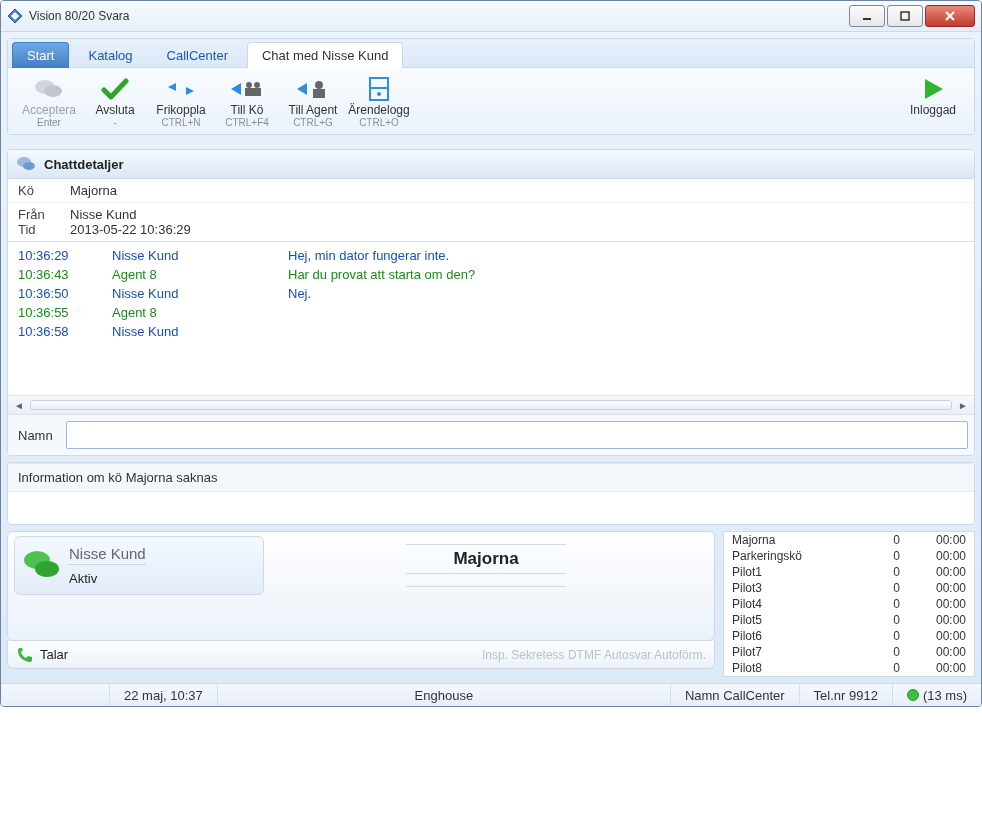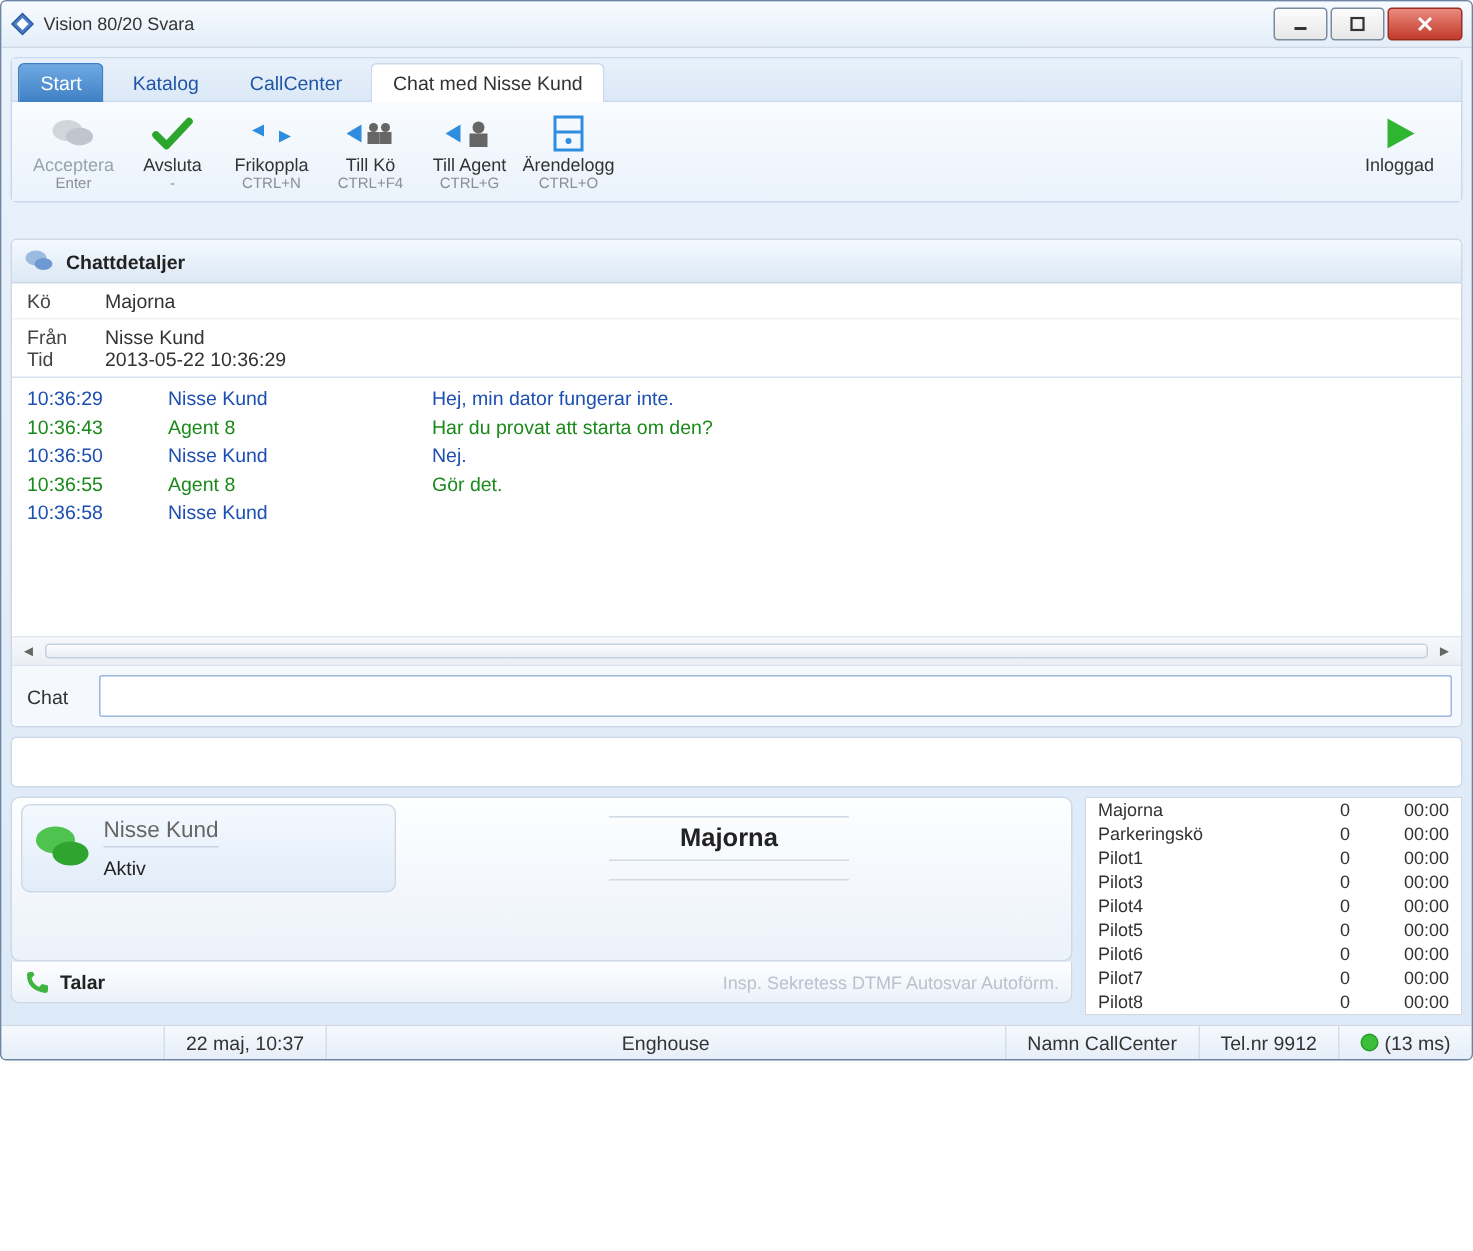--- a/index.html
+++ b/index.html
@@ -4,21 +4,21 @@
 <style>
 html,body{margin:0;padding:0;height:100%;font-family:"Segoe UI",Tahoma,Arial,sans-serif;font-size:12px;color:#222;background:#fff}
 .window{width:982px;height:707px;box-sizing:border-box;border:1px solid #6b84a3;border-radius:4px;overflow:hidden;display:flex;flex-direction:column;background:#fff}
 .titlebar{height:30px;background:linear-gradient(#f7fbff,#e4eef9);display:flex;align-items:center;padding:0 6px;border-bottom:1px solid #cdd9e7}
 .titlebar .app-icon{width:16px;height:16px;margin-right:6px}
 .titlebar .title{flex:1;font-size:12px;color:#333}
 .winbtns{display:flex;gap:2px}
 .winbtn{width:34px;height:20px;border:1px solid #7a8aa0;border-radius:3px;background:linear-gradient(#fcfcfc,#e7e7e7);display:flex;align-items:center;justify-content:center;font-size:11px;color:#333}
 .winbtn.close{background:linear-gradient(#e98a7e,#c23b2b);color:#fff;border-color:#9a2d22;width:48px}
 .client{flex:1;display:flex;flex-direction:column;background:linear-gradient(#eaf2fb,#dce9f7);padding:6px;box-sizing:border-box}
-.ribbon{background:linear-gradient(#f4f9ff,#e6effa);border:1px solid #c9d8ea;border-radius:4px;display:flex;flex-direction:column;margin-bottom:24px}
+.ribbon{background:linear-gradient(#f4f9ff,#e6effa);border:1px solid #c9d8ea;border-radius:4px;display:flex;flex-direction:column;margin-bottom:14px}
 .tabstrip{display:flex;align-items:flex-end;height:28px;padding:0 4px;border-bottom:1px solid #c9d8ea;background:linear-gradient(#e8f1fb,#dbe8f6)}
 .tab{padding:5px 14px;border:1px solid transparent;border-bottom:none;border-radius:4px 4px 0 0;color:#2156a5;font-size:13px;margin-right:4px;position:relative;top:1px;cursor:pointer}
 .tab.active.start{background:linear-gradient(#6ea9e2,#3f7fc5);color:#fff;border-color:#3f7fc5}
 .tab.active.chat{background:#fff;border-color:#c9d8ea;color:#333}
 .ribbon-body{display:flex;align-items:flex-start;padding:6px 8px;background:linear-gradient(#f9fcff,#eaf2fb)}
 .rbtn{display:flex;flex-direction:column;align-items:center;justify-content:flex-start;width:62px;padding:2px 2px 0;margin-right:0;color:#333;text-align:center}
 .rbtn .ic{width:34px;height:26px;display:flex;align-items:center;justify-content:center;margin-bottom:2px}
 .rbtn .lbl{font-size:12px;color:#333;line-height:13px}
 .rbtn.disabled .lbl{color:#9aa3ad}
 .rbtn .sub{font-size:10px;color:#8a8f96}
@@ -46,21 +46,21 @@
 .infopanel .sub{padding:6px 10px;background:#f3f6fb;border-top:1px solid #e6ecf4;border-bottom:1px solid #e6ecf4;font-size:13px;color:#333}
 .bottom{display:flex;gap:8px;min-height:0}
 .bottom-left{flex:1;display:flex;flex-direction:column;gap:0}
 .callcard{border:1px solid #cfd9e6;border-radius:6px;background:linear-gradient(#fdfeff,#ecf2fa);padding:4px 6px 6px;display:flex;flex-direction:column;height:110px;box-sizing:border-box}
 .callcard-inner{border:1px solid #cfd9e6;border-radius:6px;background:linear-gradient(#f4f9ff,#e2ecf8);padding:8px;display:flex;align-items:center;width:250px;box-sizing:border-box}
 .callcard-inner .cc-icon{width:38px;height:38px;margin-right:8px}
 .callcard-inner .cc-text .name{font-size:15px;color:#666;border-bottom:1px solid #c9d4e2;padding-bottom:2px;margin-bottom:6px}
 .callcard-inner .cc-text .status{font-size:13px;color:#222}
 .speakrow{display:flex;align-items:center;border:1px solid #cfd9e6;border-top:none;border-radius:0 0 6px 6px;background:linear-gradient(#fdfeff,#ecf2fa);padding:4px 8px;height:28px;box-sizing:border-box}
 .speakrow .sicon{width:18px;height:18px;margin-right:6px}
-.speakrow .slabel{font-weight:bold;font-size:13px;color:#222;flex:1}
+.speakrow .slabel{font-weight:normal;font-size:13px;color:#222;flex:1}
 .speakrow .opts{color:#b9c2cd;font-size:12px}
 .midline{width:160px;border-bottom:1px solid #d2dae5;margin:4px 0}
 .queuepanel{width:250px;border:1px solid #cfd9e6;background:#fff;overflow:auto}
 .qrow{display:flex;padding:1px 8px;font-size:12px;color:#333;align-items:center}
 .qrow .qname{flex:1}
 .qrow .qcount{width:30px;text-align:right;margin-right:16px}
 .qrow .qtime{width:50px;text-align:right}
 .statusbar{height:22px;border-top:1px solid #cfd9e6;background:linear-gradient(#f5f9fe,#e6eef8);display:flex;align-items:center;font-size:13px;color:#333}
 .statusbar .cell{padding:0 14px;border-right:1px solid #d5dee9;height:100%;display:flex;align-items:center}
 .statusbar .cell.flex{flex:1;justify-content:center}
@@ -223,39 +223,39 @@
             <span class="m">Har du provat att starta om den?</span>
           </div>
           <div class="chatline cust">
             <span class="t">10:36:50</span>
             <span class="n">Nisse Kund</span>
             <span class="m">Nej.</span>
           </div>
           <div class="chatline agent">
             <span class="t">10:36:55</span>
             <span class="n">Agent 8</span>
-            <span class="m">Gör det.</span>
           </div>
           <div class="chatline cust">
             <span class="t">10:36:58</span>
             <span class="n">Nisse Kund</span>
           </div>
         </div>
       <div class="hscroll">
         <span class="arrow">◄</span>
         <div class="thumb"></div>
         <span class="arrow">►</span>
       </div>
       <div class="textentry">
-        <span class="tlabel">Chat</span>
+        <span class="tlabel">Namn</span>
         <input type="text" value="" style="">
       </div>
     </div>
 
     <div class="panel infopanel">
+      <div class="sub">Information om kö Majorna saknas</div>
       <div style="height:32px"></div>
     </div>
 
     <div class="bottom">
       <div class="bottom-left">
         <div class="callcard">
           <div class="callcard-wrap">
             <div class="callcard-inner">
               <span class="cc-icon">
                 <svg width="38" height="34" viewBox="0 0 38 34">

